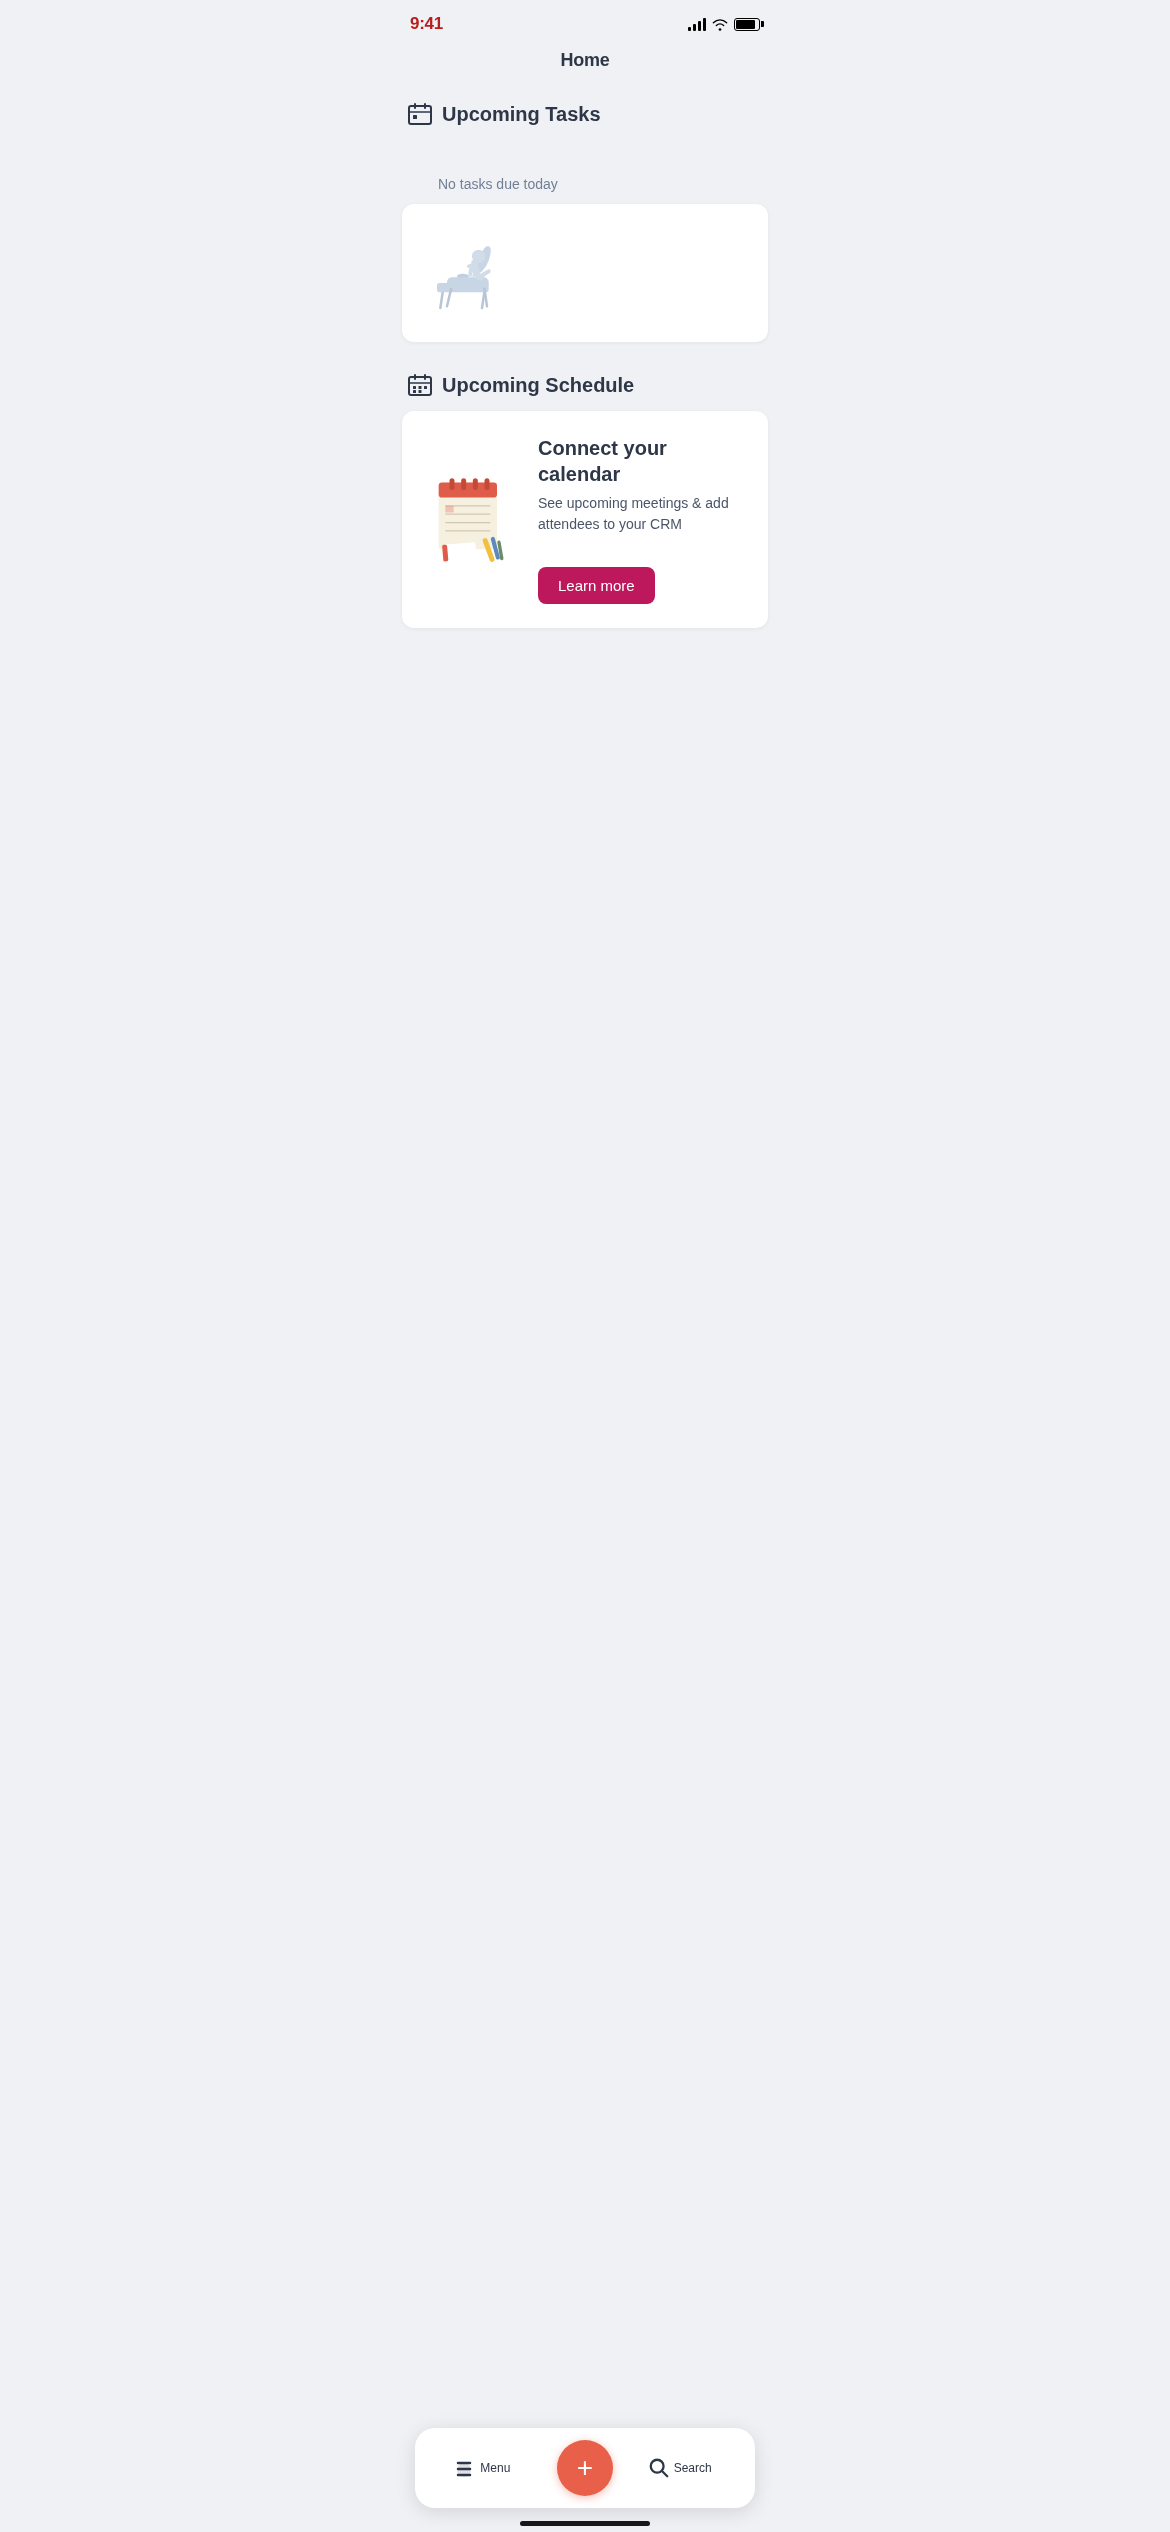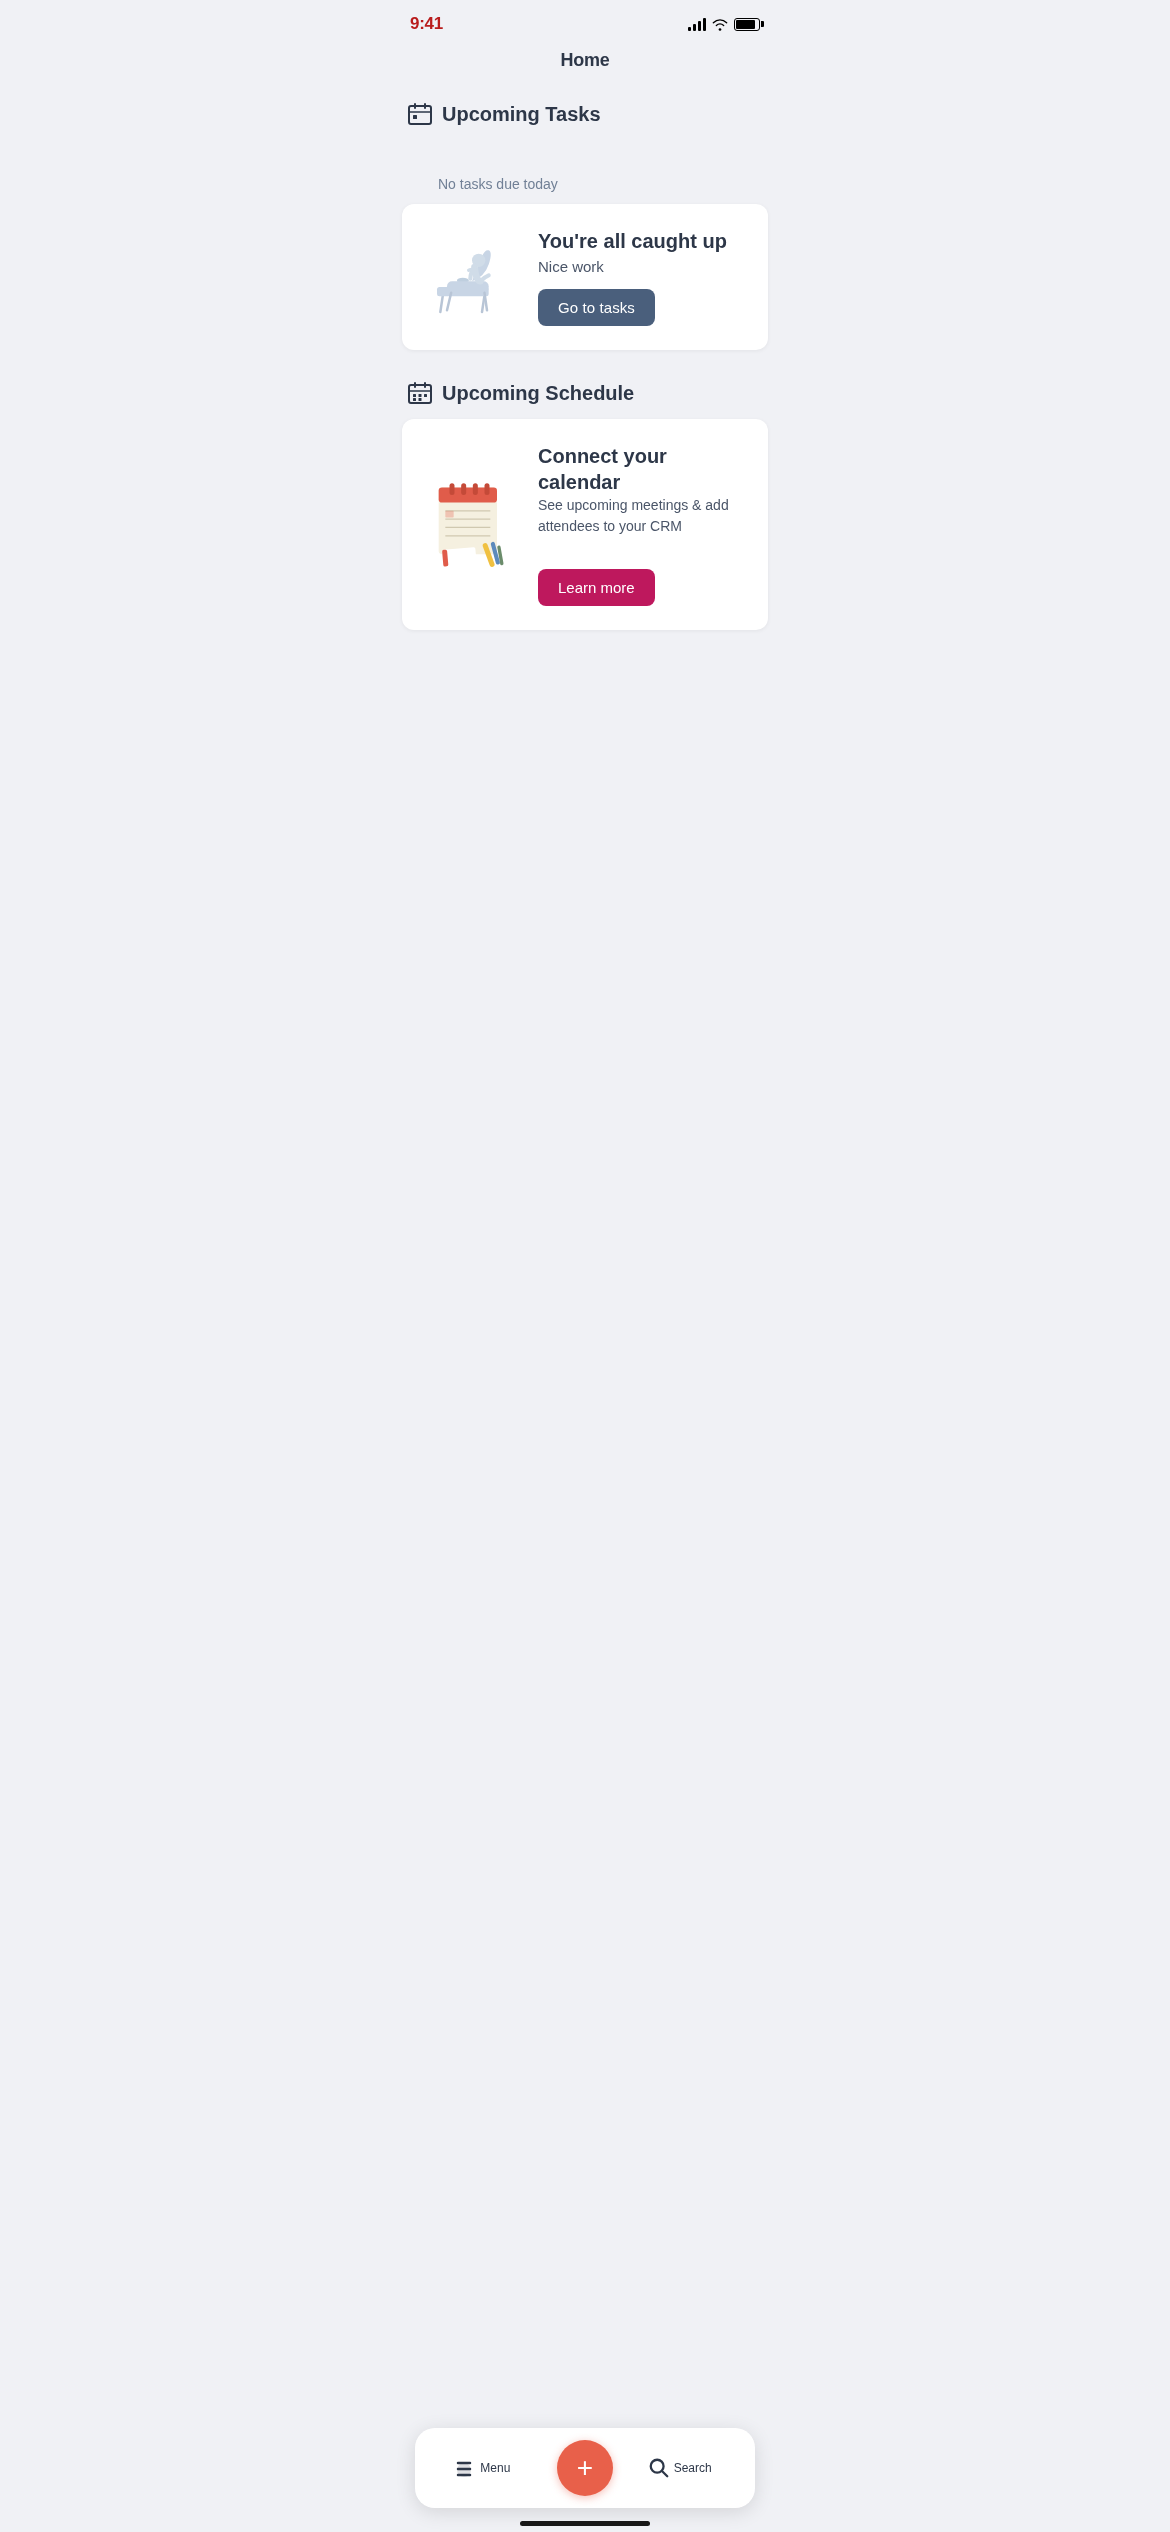--- a/index.html
+++ b/index.html
@@ -180,20 +180,21 @@
     }
 
     .calendar-text {
       flex: 1;
     }
 
     .calendar-title {
       font-size: 20px;
       font-weight: 600;
       color: #2d3748;
+      margin-bottom: 6px;
       line-height: 1.3;
     }
 
     .calendar-subtitle {
       font-size: 14px;
       color: #4a5568;
       margin-bottom: 32px;
       line-height: 1.5;
     }
 
@@ -347,25 +348,20 @@
         <line x1="75" y1="69" x2="78" y2="90" stroke="#b8c5d6" stroke-width="3" stroke-linecap="round"></line>
 
         <ellipse cx="68" cy="30" rx="8" ry="8" fill="#d0dce8"></ellipse>
         <path d="M63 38 Q65 55 70 55" stroke="#d0dce8" stroke-width="8" stroke-linecap="round" fill="none"></path>
         <path d="M70 55 Q75 50 80 48" stroke="#d0dce8" stroke-width="5" stroke-linecap="round" fill="none"></path>
         <path d="M63 38 Q58 45 58 52" stroke="#d0dce8" stroke-width="5" stroke-linecap="round" fill="none"></path>
 
         <path d="M65 42 Q60 40 56 42" stroke="#d0dce8" stroke-width="4" stroke-linecap="round" fill="none"></path>
       </svg>
 
-      <div class="caught-up-text">
-        <div class="caught-up-title">You're all caught up</div>
-        <div class="caught-up-subtitle">Nice work</div>
-        <button class="go-to-tasks-btn">Go to tasks</button>
-      </div>
     </div>
   </div>
 
   <div class="section-header">
     <span class="section-icon">
       <svg width="24" height="22" viewBox="0 0 24 22" fill="none">
         <rect x="1" y="3" width="22" height="18" rx="2" stroke="#2d3748" stroke-width="2"></rect>
         <line x1="7" y1="1" x2="7" y2="5" stroke="#2d3748" stroke-width="2" stroke-linecap="round"></line>
         <line x1="17" y1="1" x2="17" y2="5" stroke="#2d3748" stroke-width="2" stroke-linecap="round"></line>
         <line x1="1" y1="9" x2="23" y2="9" stroke="#2d3748" stroke-width="1.5"></line>

